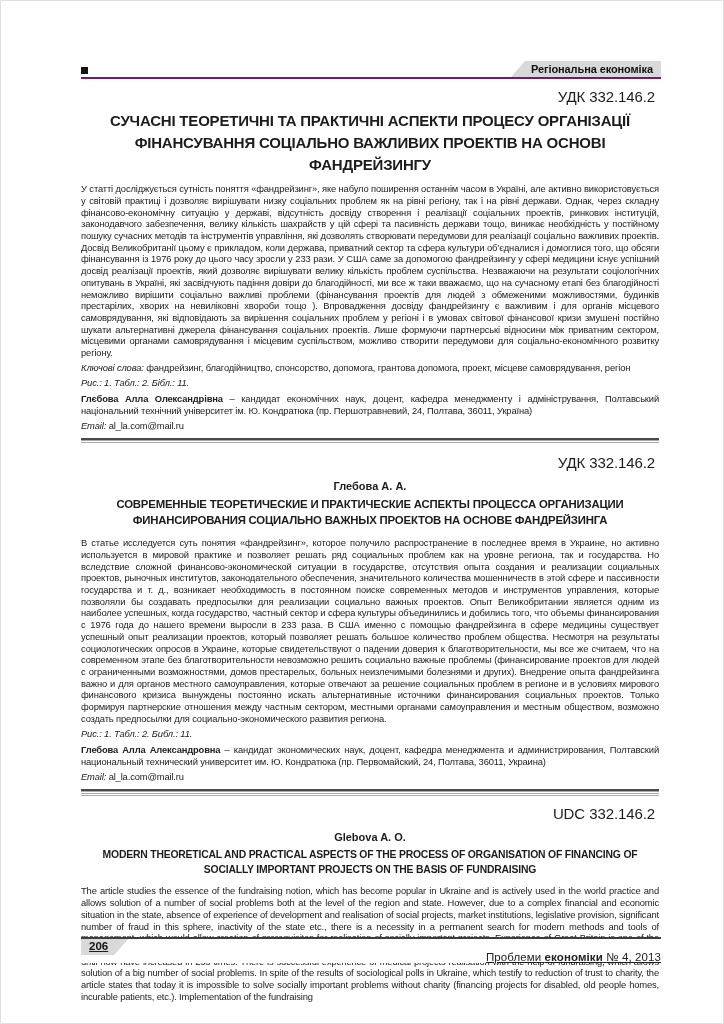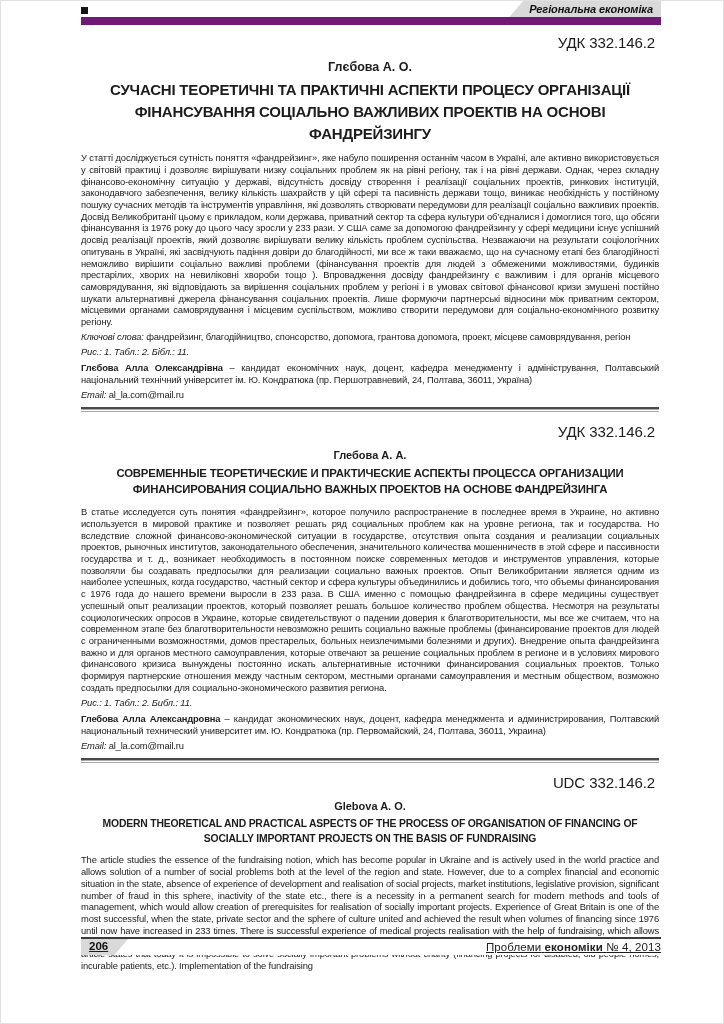--- a/index.html
+++ b/index.html
@@ -11,23 +11,23 @@
     border: 1px solid #e0e0e0;
     overflow: hidden;
     font-family: "Liberation Sans", "DejaVu Sans", sans-serif;
     color: #1c1c1c;
   }
   .main { padding: 60px 64px 0 80px; }
 
   
   .header-bar {
     display: flex; align-items: flex-end;
-    border-bottom: 8px solid #701a75;
+    border-bottom: 2px solid #701a75;
     margin-left: 80px; margin-right: 62px;
-    font-style: italic;
+    padding-top: 60px;
   }
   .sq { width: 7px; height: 7px; background: #141414; margin-bottom: 3px; display:inline-block; }
   .spacer { flex: 1; }
   .badge {
     display:inline-block;
     background: #d9d9d9;
     clip-path: polygon(14px 0, 100% 0, 100% 100%, 0 100%);
     padding: 2px 8px 2px 20px;
     font-weight: bold; font-size: 11px; color:#111;
     letter-spacing: -0.1px;
@@ -70,39 +70,38 @@
   }
   .footer-bar { border-top: 2.5px solid #3c3c3c; }
   .footer-row { display: flex; align-items: flex-start; text-decoration: underline; }
   .page-badge {
     display:inline-block;
     background: #d9d9d9;
     clip-path: polygon(0 0, 100% 0, calc(100% - 14px) 100%, 0 100%);
     padding: 1px 20px 3px 8px;
     font-weight: bold; font-size: 11.5px; color:#111;
   }
-  .journal { font-size: 11.5px; padding-top: 2px; color:#222; letter-spacing: 0.1px; }
+  .journal { font-size: 11.5px; padding-top: 12px; color:#222; letter-spacing: 0.1px; }
   .journal .jb { font-weight: bold; }
 </style>
 </head>
 <body>
 
 <div class="page">
 
   <div class="header-bar">
     <span class="sq"></span>
     <span class="spacer"></span>
     <span class="badge">Регіональна економіка</span>
   </div>
 
   <div class="main" style="padding-top:0;">
 
     <section>
       <div class="udc">УДК 332.146.2</div>
-      <div class="author lg">Глєбова А. О.</div>
       <h1 class="title lg">СУЧАСНІ ТЕОРЕТИЧНІ ТА ПРАКТИЧНІ АСПЕКТИ ПРОЦЕСУ ОРГАНІЗАЦІЇ ФІНАНСУВАННЯ СОЦІАЛЬНО ВАЖЛИВИХ ПРОЕКТІВ НА ОСНОВІ ФАНДРЕЙЗИНГУ</h1>
       <p class="abstract">У статті досліджується сутність поняття «фандрейзинг», яке набуло поширення останнім часом в Україні, але активно використовується у світовій практиці і дозволяє вирішувати низку соціальних проблем як на рівні регіону, так і на рівні держави. Однак, через складну фінансово-економічну ситуацію у державі, відсутність досвіду створення і реалізації соціальних проектів, ринкових інституцій, законодавчого забезпечення, велику кількість шахрайств у цій сфері та пасивність держави тощо, виникає необхідність у постійному пошуку сучасних методів та інструментів управління, які дозволять створювати передумови для реалізації соціально важливих проектів. Досвід Великобританії цьому є прикладом, коли держава, приватний сектор та сфера культури об’єдналися і домоглися того, що обсяги фінансування із 1976 року до цього часу зросли у 233 рази. У США саме за допомогою фандрейзингу у сфері медицини існує успішний досвід реалізації проектів, який дозволяє вирішувати велику кількість проблем суспільства. Незважаючи на результати соціологічних опитувань в Україні, які засвідчують падіння довіри до благодійності, ми все ж таки вважаємо, що на сучасному етапі без благодійності неможливо вирішити соціально важливі проблеми (фінансування проектів для людей з обмеженими можливостями, будинків престарілих, хворих на невиліковні хвороби тощо ). Впровадження досвіду фандрейзингу є важливим і для органів місцевого самоврядування, які відповідають за вирішення соціальних проблем у регіоні і в умовах світової фінансової кризи змушені постійно шукати альтернативні джерела фінансування соціальних проектів. Лише формуючи партнерські відносини між приватним сектором, місцевими органами самоврядування і місцевим суспільством, можливо створити передумови для соціально-економічного розвитку регіону.</p>
       <p class="kw"><span class="lbl">Ключові слова:</span>
          <span>фандрейзинг, благодійництво, спонсорство, допомога, грантова допомога, проект, місцеве самоврядування, регіон</span></p>
       <p class="refs">Рис.: 1. Табл.: 2. Бібл.: 11.</p>
       <p class="bio"><span class="nm">Глєбова Алла Олександрівна</span>
          <span>– кандидат економічних наук, доцент, кафедра менеджменту і адміністрування, Полтавський національний технічний університет ім. Ю. Кондратюка (пр. Першотравневий, 24, Полтава, 36011, Україна)</span></p>
       <p class="email"><span class="lbl">Email:</span>
          <span>al_la.com@mail.ru</span></p>
     </section>

